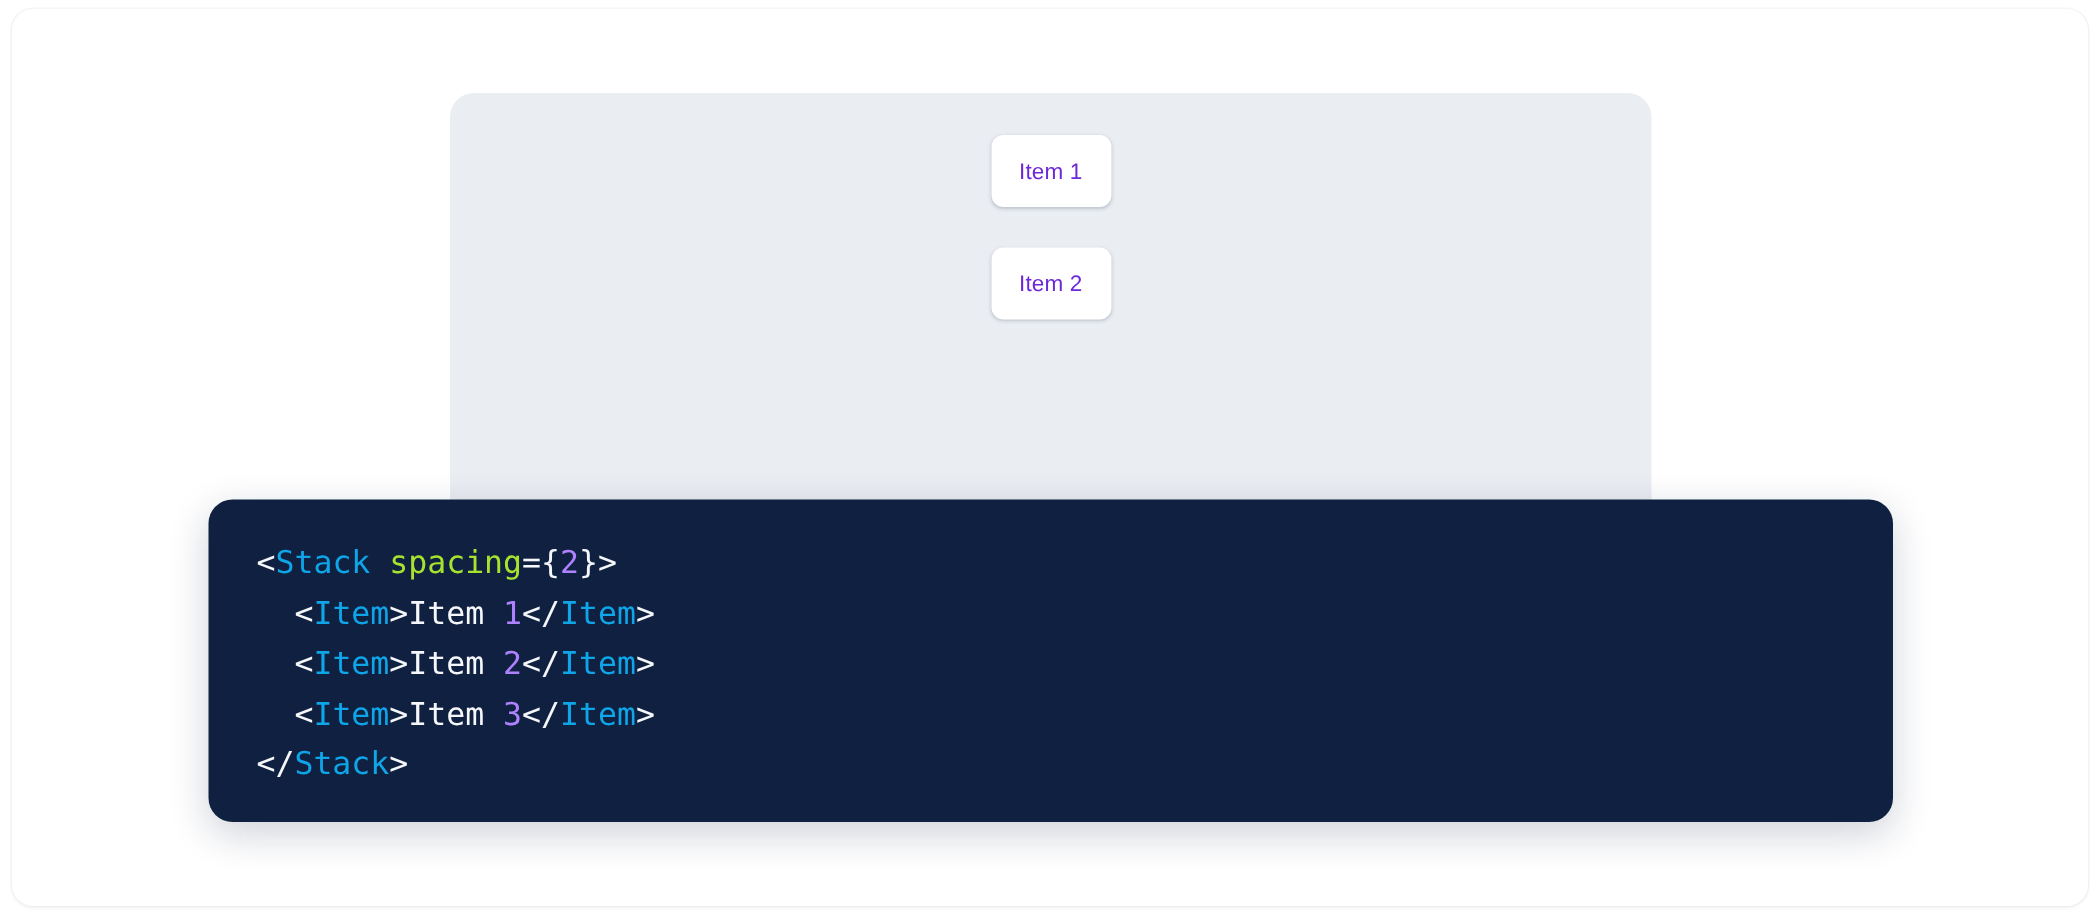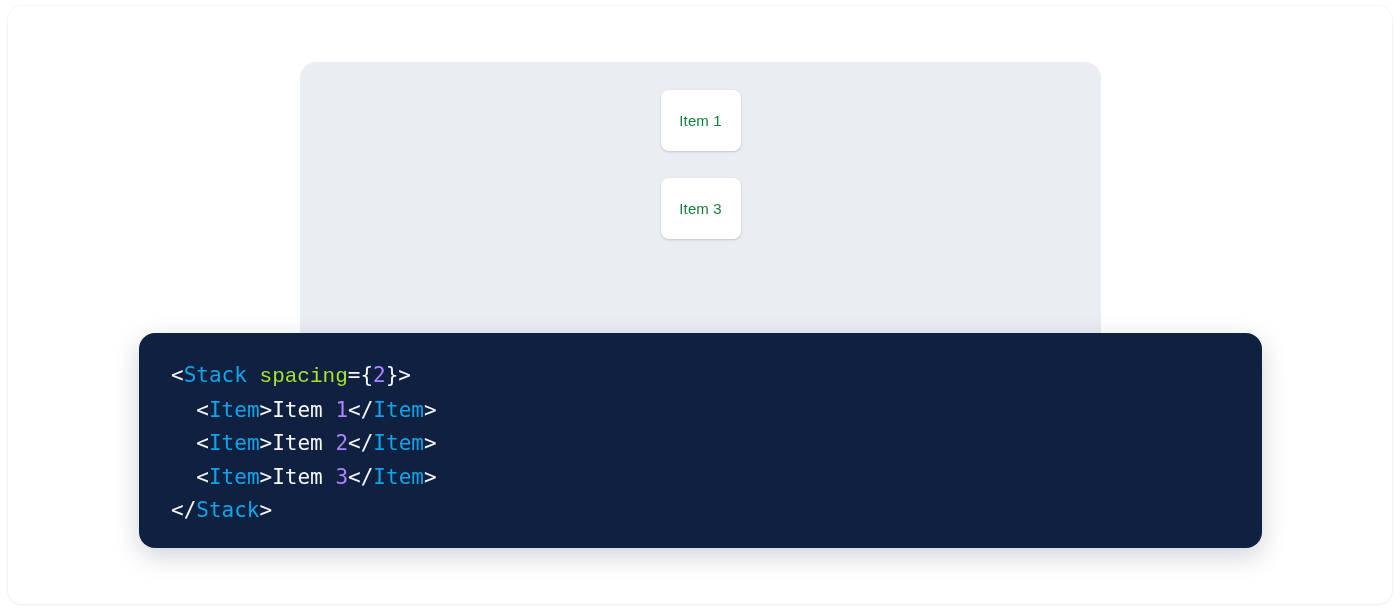--- a/index.html
+++ b/index.html
@@ -44,28 +44,28 @@
 
   .stack {
     display: flex;
     flex-direction: column;
     gap: 27px;
     align-items: center;
   }
 
   .stack-item {
     width: 80px;
-    height: 61px;
+    height: 48px;
     background: #ffffff;
     border-radius: 8px;
     box-shadow: 0 1px 3px rgba(16,32,64,0.14), 0 1px 1px rgba(16,32,64,0.06);
     display: flex;
     align-items: center;
     justify-content: center;
-    color: #15803d;
+    color: #6d28d9;
     font-size: 15px;
     font-family: "Liberation Sans", sans-serif;
     letter-spacing: 0.1px;
     user-select: none;
   }
 
   
   .code-block {
     position: absolute;
     left: 131px;            
@@ -85,34 +85,34 @@
     font-family: "DejaVu Sans Mono", "Liberation Mono", monospace;
     font-size: 21px;
     line-height: 33.5px;
     color: #f5f7fa;
     white-space: pre;
     letter-spacing: 0px;
   }
 
   .tok-punct { color: #f5f7fa; }
   .tok-tag   { color: #0ea5e9; }
-  .tok-attr  { color: #a6e22e; font-family: Liberation Mono, monospace; }
+  .tok-attr  { color: #a6e22e; }
   .tok-num   { color: #ae81ff; }
   .tok-text  { color: #f5f7fa; }
 </style>
 </head>
 <body>
 
 <div class="page-frame">
 
   <div class="preview-panel">
     <div class="stack" id="stack-container">
 
     <div class="stack-item">Item 1</div>
-        <div class="stack-item">Item 3</div>
+        <div class="stack-item">Item 2</div>
       </div>
   </div>
 
   <div class="code-block">
     <pre class="code-pre" id="code-pre"><span class="tok-punct">&lt;</span><span class="tok-tag">Stack</span><span class="tok-text"> </span><span class="tok-attr">spacing</span><span class="tok-punct">={</span><span class="tok-num">2</span><span class="tok-punct">}&gt;</span>
   <span class="tok-punct">&lt;</span><span class="tok-tag">Item</span><span class="tok-punct">&gt;</span><span class="tok-text">Item </span><span class="tok-num">1</span><span class="tok-punct">&lt;/</span><span class="tok-tag">Item</span><span class="tok-punct">&gt;</span>
   <span class="tok-punct">&lt;</span><span class="tok-tag">Item</span><span class="tok-punct">&gt;</span><span class="tok-text">Item </span><span class="tok-num">2</span><span class="tok-punct">&lt;/</span><span class="tok-tag">Item</span><span class="tok-punct">&gt;</span>
   <span class="tok-punct">&lt;</span><span class="tok-tag">Item</span><span class="tok-punct">&gt;</span><span class="tok-text">Item </span><span class="tok-num">3</span><span class="tok-punct">&lt;/</span><span class="tok-tag">Item</span><span class="tok-punct">&gt;</span>
 <span class="tok-punct">&lt;/</span><span class="tok-tag">Stack</span><span class="tok-punct">&gt;</span></pre>
   </div>

